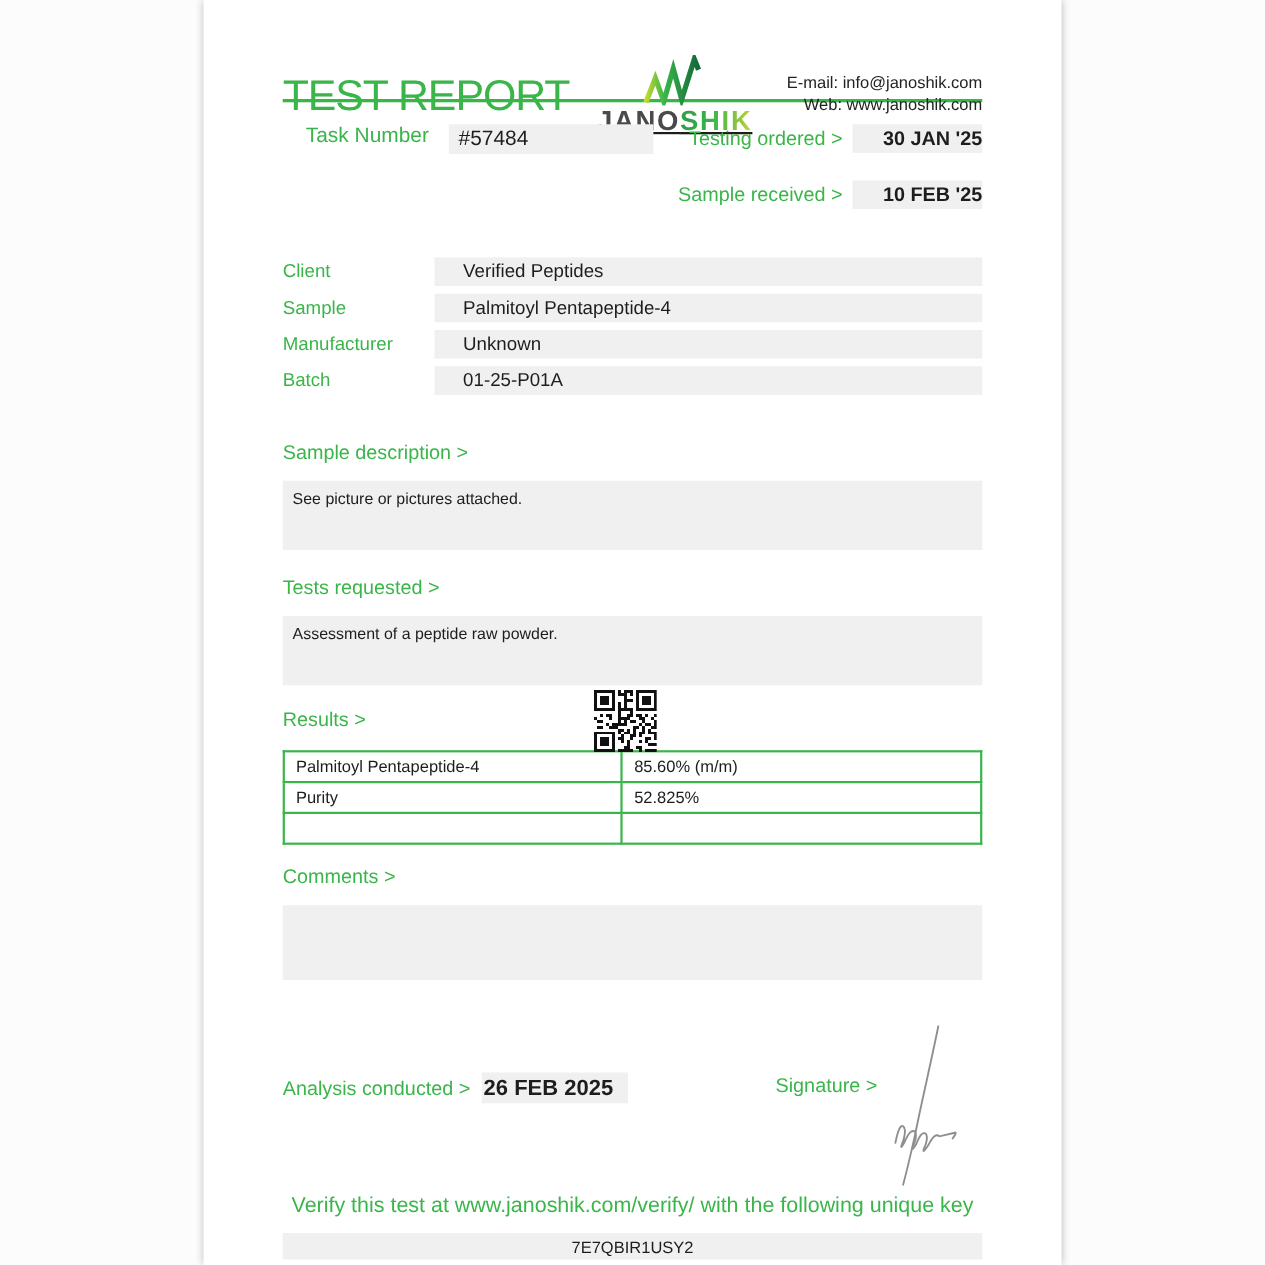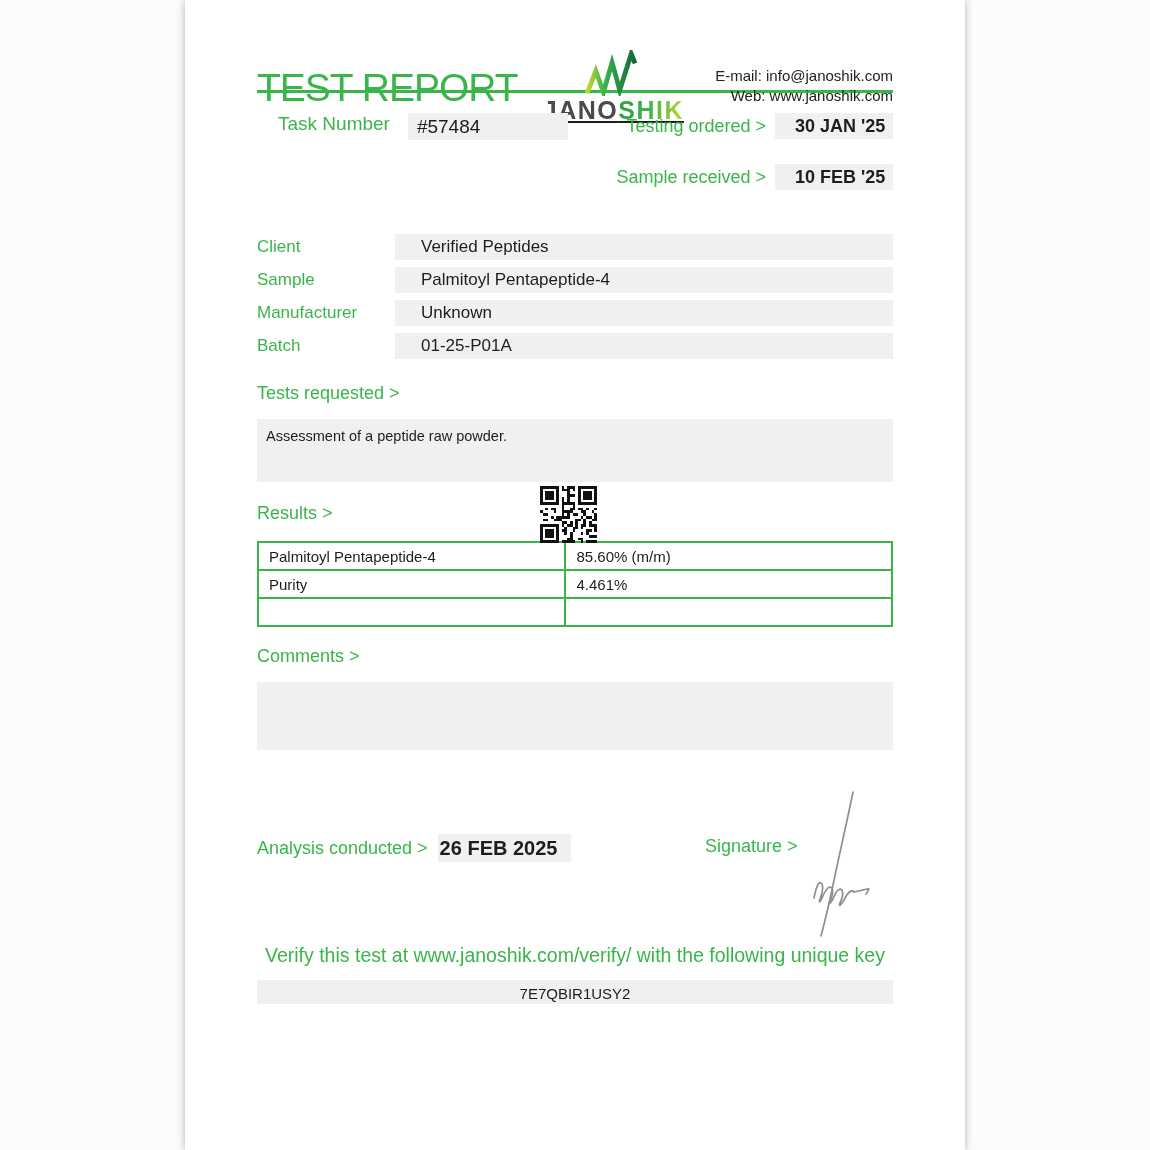--- a/index.html
+++ b/index.html
@@ -29,24 +29,24 @@
     -webkit-background-clip:text;background-clip:text;color:transparent;
   }
   .contact{text-align:right;font-size:15px;line-height:1.35;margin-top:16px;color:#222;}
   .divider{height:3px;background:var(--green);margin-top:12px;}
   
   .task-row{display:flex;justify-content:space-between;margin-top:20px;}
   .task-left{display:flex;align-items:flex-start;}
   .green-label{color:var(--green);font-size:18px;white-space:nowrap;}
   .task-left .green-label{font-size:19px;margin-left:21px;}
   .gray-chip{background:var(--box-gray);color:var(--ink);}
-  .task-chip{width:160px;height:27px;margin-left:18px;font-size:19px;line-height:27px;padding-left:9px;}
+  .task-chip{width:186px;height:27px;margin-left:18px;font-size:19px;line-height:27px;padding-left:9px;}
   .dates{display:flex;flex-direction:column;gap:25px;}
   .date-row{display:flex;align-items:center;justify-content:flex-end;}
-  .date-chip{width:118px;height:26px;margin-left:9px;font-size:18px;font-weight:bold;line-height:26px;padding-left:20px;white-space:nowrap;}
+  .date-chip{width:118px;height:26px;margin-left:9px;font-size:18px;font-weight:bold;line-height:26px;padding-left:20px;white-space:nowrap;text-align:right;}
   
   .info-fields{margin-top:44px;}
   .info-row{display:flex;align-items:center;margin-bottom:7px;height:26px;}
   .info-label{width:138px;color:var(--green);font-size:17px;}
   .info-value{flex:1;height:26px;background:var(--box-gray);font-size:17px;line-height:26px;padding-left:26px;}
   
   .section-heading{color:var(--green);font-size:18px;}
   .sec-sample{margin-top:42px;}
   .text-box{background:var(--box-gray);margin-top:15px;font-size:14.5px;padding:9px 0 0 9px;}
   .box-sample{height:63px;}
@@ -132,20 +132,24 @@
       <div class="info-row">
         <span class="info-label">Manufacturer</span>
         <span class="info-value">Unknown</span>
       </div>
       <div class="info-row">
         <span class="info-label">Batch</span>
         <span class="info-value">01-25-P01A</span>
       </div>
     </div>
 
+    <div class="sec-sample">
+      <div class="section-heading">Sample description &gt;</div>
+      <div class="text-box box-sample">See picture or pictures attached.</div>
+    </div>
 
     <div class="sec-tests">
       <div class="section-heading">Tests requested &gt;</div>
       <div class="text-box box-tests">Assessment of a peptide raw powder.</div>
     </div>
 
     <div class="sec-results">
       <div class="section-heading">Results &gt;</div>
       <svg class="qr" id="qr-svg" viewBox="0 0 21 21" shape-rendering="crispEdges" fill="#111">
           <rect x="0" y="0" width="1" height="1"></rect>
@@ -367,21 +371,21 @@
           <rect x="20" y="20" width="1" height="1"></rect>
         </svg>
       <table class="results-table">
         <tbody>
           <tr>
             <td class="col-name">Palmitoyl Pentapeptide-4</td>
             <td>85.60% (m/m)</td>
           </tr>
           <tr>
             <td class="col-name">Purity</td>
-            <td>4.461%</td>
+            <td>52.825%</td>
           </tr>
           <tr>
             <td class="col-name"></td>
             <td></td>
           </tr>
         </tbody>
       </table>
     </div>
 
     <div class="sec-comments">

